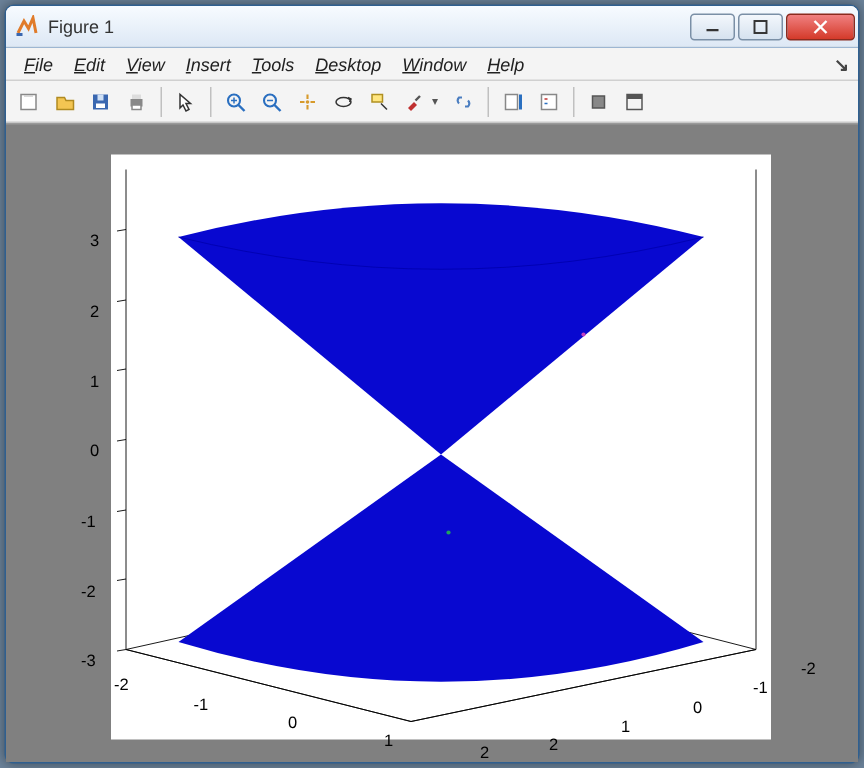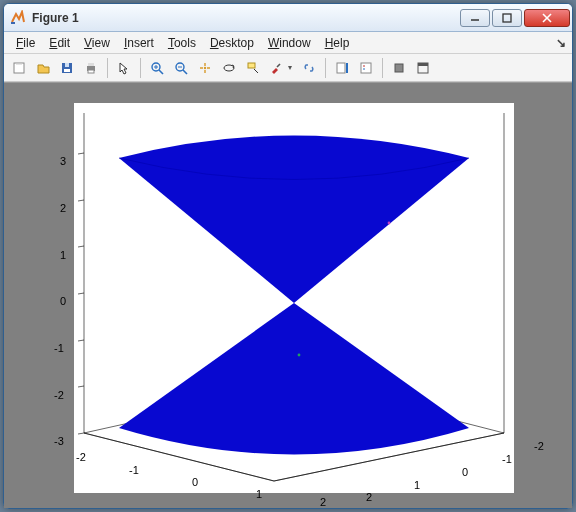--- a/index.html
+++ b/index.html
@@ -10,39 +10,38 @@
     border: 1px solid #2f5f8f; border-radius: 6px;
     box-shadow: 0 0 8px rgba(0,0,0,.4);
     display: flex; flex-direction: column;
   }
   .titlebar {
     height: 28px;
     background: linear-gradient(#f7fbff, #dde8f5);
     border-bottom: 1px solid #9db6d2;
     display: flex; align-items: center; padding: 0 0 0 6px;
     border-radius: 5px 5px 0 0;
-    font-weight: bold;
   }
   .app-icon { width: 16px; height: 16px; margin-right: 6px; }
   .title-text { flex: 1; color: #333; }
   .winbtns { display: flex; gap: 2px; margin-right: 2px; }
   .winbtn {
     width: 30px; height: 18px;
     border: 1px solid #7a8fa6; border-radius: 3px;
     background: linear-gradient(#f3f7fc,#d6e2ef);
     display: flex; align-items: center; justify-content: center;
   }
   .winbtn.close { width: 46px; background: linear-gradient(#f08080,#d43a2a); border-color:#8b2a1e; }
   .winbtn svg { display:block; }
   .menubar {
     height: 22px; background: #f4f4f4; border-bottom: 1px solid #d0d0d0;
     display:flex; align-items:center; padding: 0 6px; gap: 2px;
     position: relative;
   }
-  .menuitem { padding: 2px 6px; color:#222; }
+  .menuitem { padding: 2px 6px; color:#222;font-style:italic; }
   .menuitem u { text-decoration: underline; }
   .menu-chevron { position:absolute; right:6px; top:4px; color:#444; font-weight:bold; }
   .toolbar {
     height: 28px; background:#f4f4f4; border-bottom:1px solid #c8c8c8;
     display:flex; align-items:center; padding:0 4px; gap:2px;
   }
   .tbtn {
     width:22px; height:22px;
     border:1px solid transparent; border-radius:2px;
     display:flex; align-items:center; justify-content:center;

